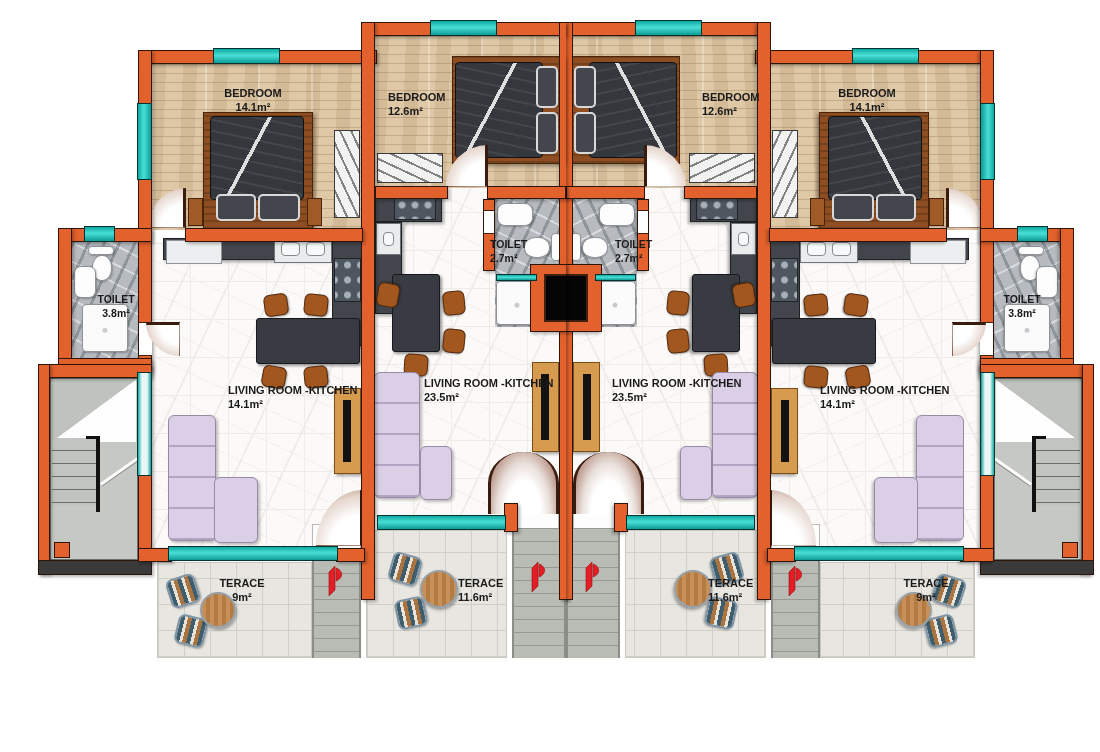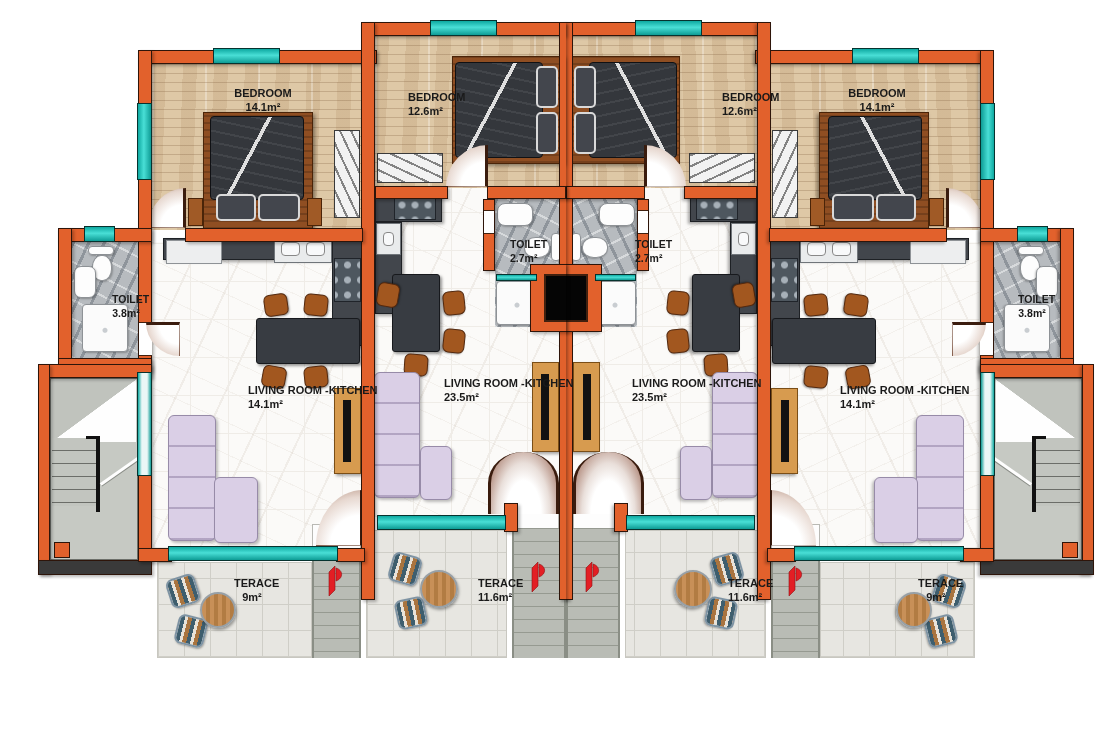--- a/index.html
+++ b/index.html
@@ -87,21 +87,21 @@
   .ocorner{position:absolute;background:#E2612C;border:1px solid #2E150A;z-index:2;}
 
   
   .tchair{position:absolute;width:30px;height:30px;border:2px solid #7E93A3;border-radius:7px;z-index:2;
     background:repeating-linear-gradient(90deg,#3E5E6E 0 4px,#E8E2D8 4px 7px,#A9743F 7px 11px);box-shadow:1px 1px 2px rgba(0,0,0,.3);}
   .ttable{position:absolute;border-radius:50%;border:2px solid #98A0A6;z-index:2;
     background:repeating-linear-gradient(90deg,#C89058 0 4px,#B27C43 4px 8px);box-shadow:1px 2px 3px rgba(0,0,0,.35);}
   .logo{position:absolute;z-index:3;width:18px;height:36px;}
 
   
-  .label{position:absolute;z-index:7;font-weight:700;font-size:11px;line-height:1.3;color:#1A1A1A;white-space:nowrap;padding-left:20px;}
+  .label{position:absolute;z-index:7;font-weight:700;font-size:11px;line-height:1.3;color:#1A1A1A;white-space:nowrap;}
   .label.c{text-align:center;}
   .label span{display:block;}
 </style>
 </head>
 <body>
 
 <div class="plan">
 
   <div class="half">
 

